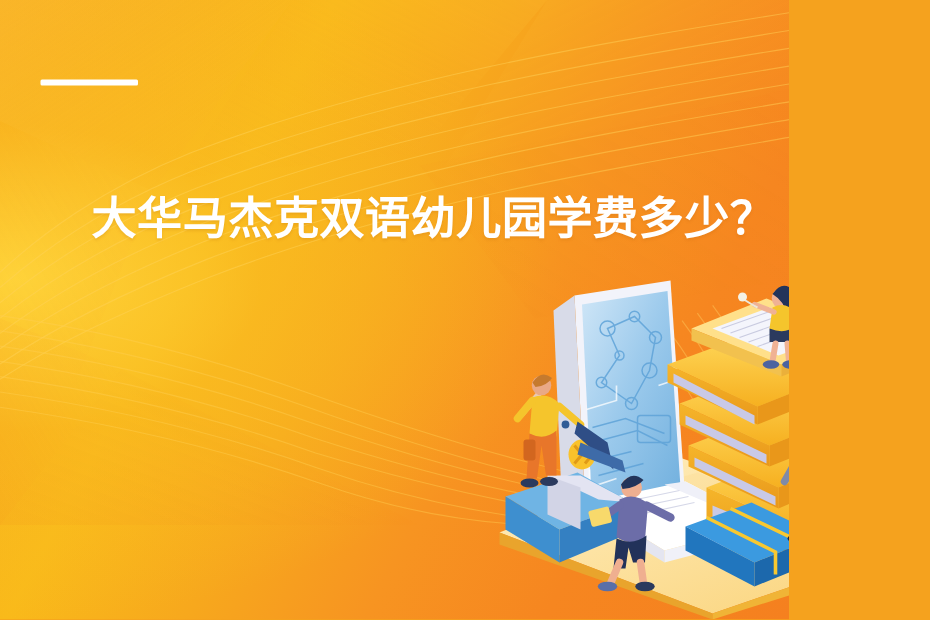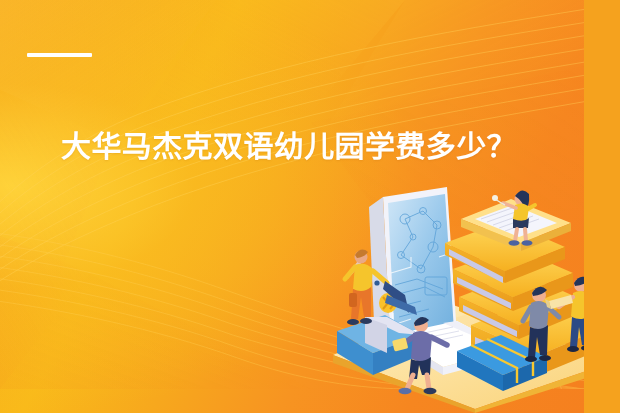--- a/index.html
+++ b/index.html
@@ -3,21 +3,21 @@
 <meta charset="utf-8">
 <title>Banner</title>
 <style>
   html,body{margin:0;padding:0;}
   body{
     width:620px;height:413px;overflow:hidden;
     font-family:"Liberation Sans","DejaVu Sans",sans-serif;
     background:#F5A21E;
   }
   #banner{
-    position:relative;width:584px;height:413px;overflow:hidden;
+    position:relative;width:526px;height:413px;overflow:hidden;
     background:
       radial-gradient(120% 95% at 2% 45%, rgba(255,214,60,.95) 0%, rgba(250,190,35,.55) 26%, rgba(247,164,26,0) 58%),
       linear-gradient(118deg,
         #F7A71C 0%,
         #F8B11B 16%,
         #F9BA1A 30%,
         #F7A81D 46%,
         #F79421 62%,
         #F68620 78%,
         #F5801F 100%);

